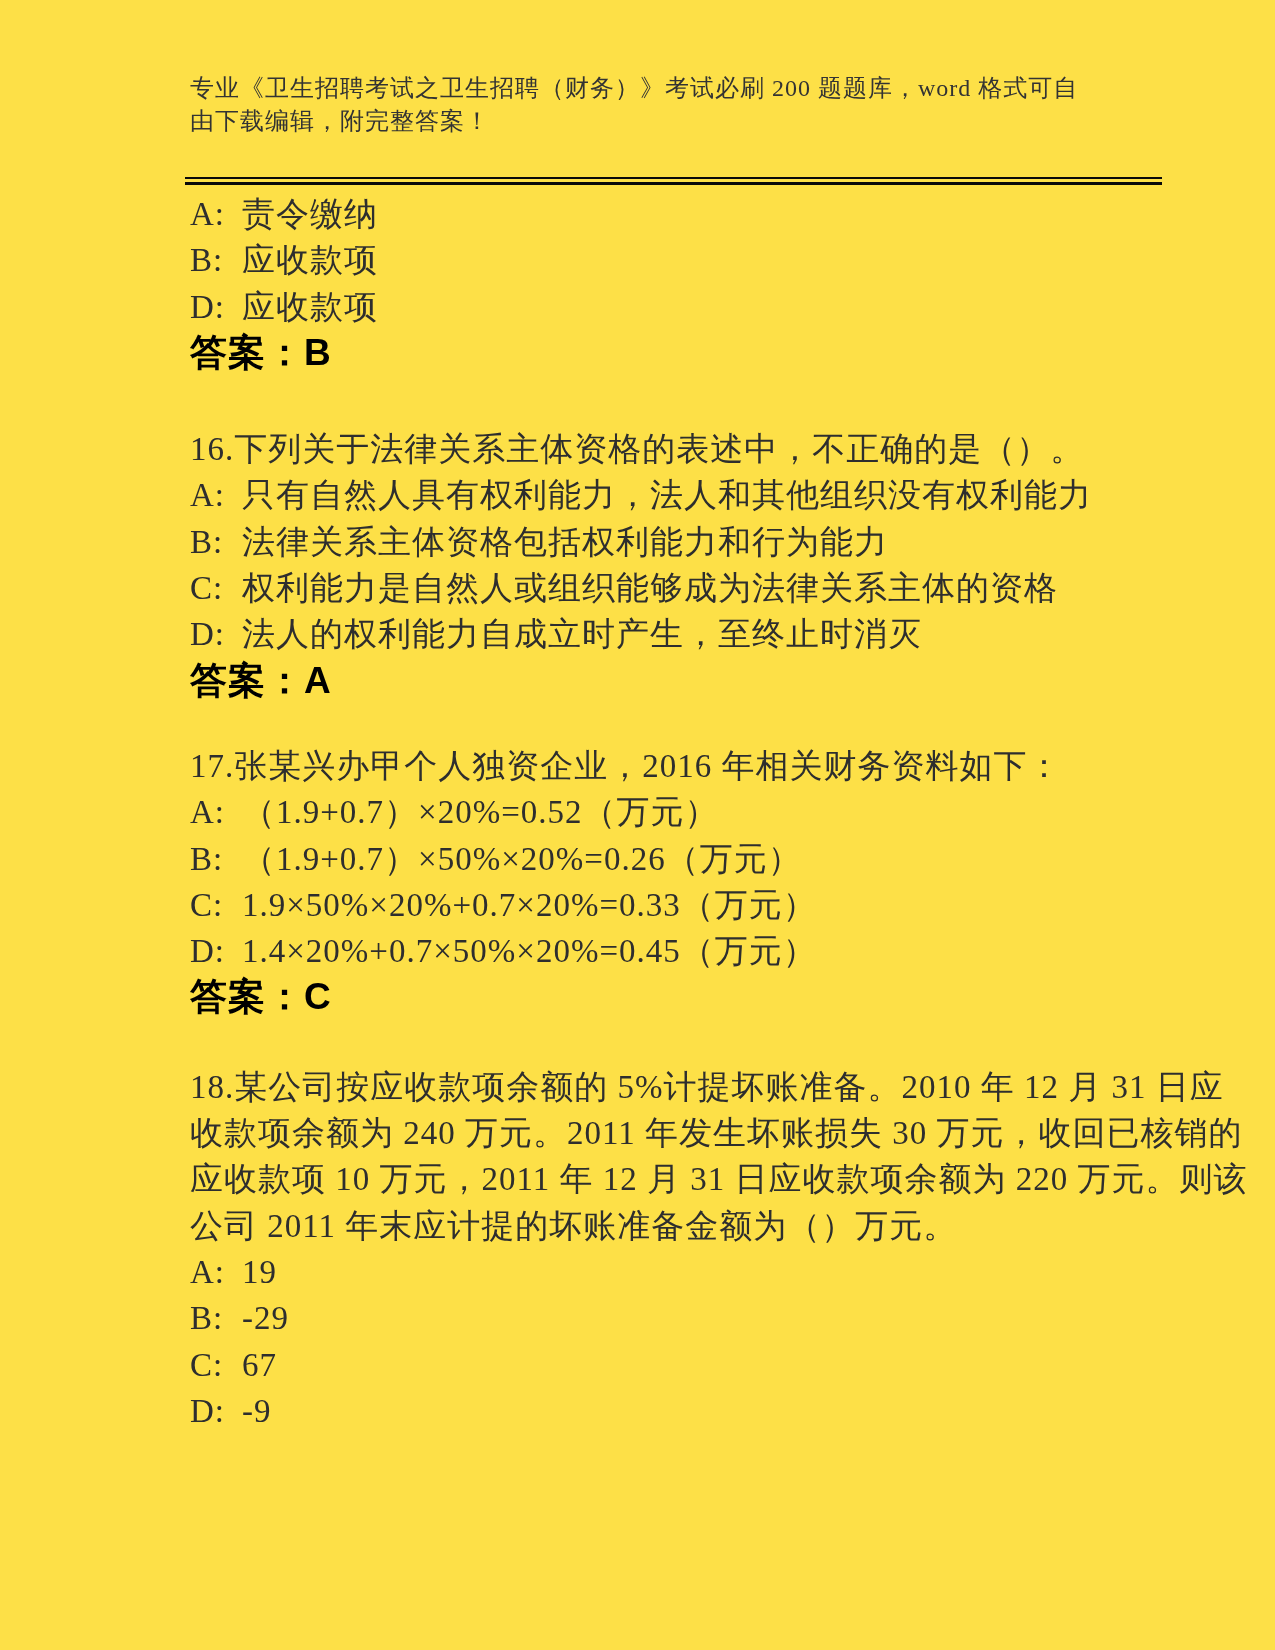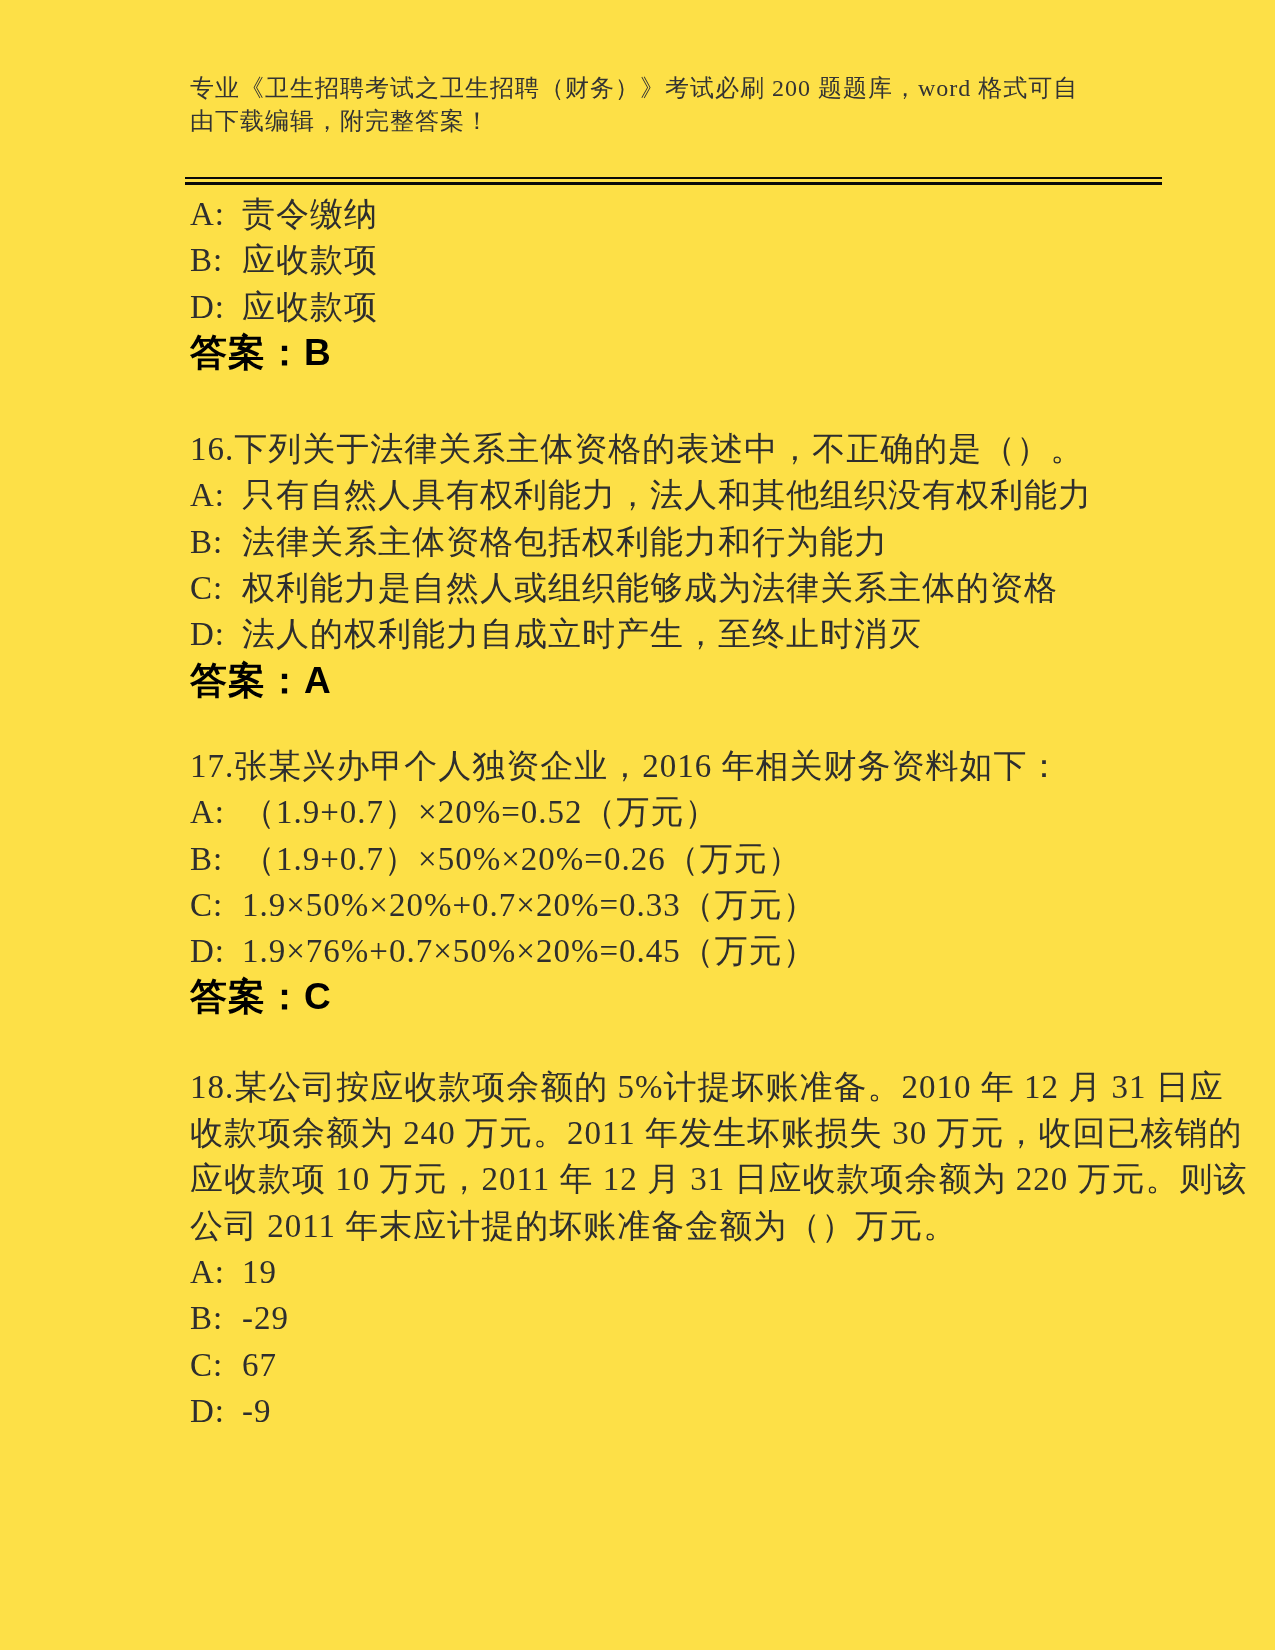--- a/index.html
+++ b/index.html
@@ -107,21 +107,21 @@
       <div class="line option">
         <span class="label">A:</span><span>（1.9+0.7）×20%=0.52（万元）</span>
       </div>
       <div class="line option">
         <span class="label">B:</span><span>（1.9+0.7）×50%×20%=0.26（万元）</span>
       </div>
       <div class="line option">
         <span class="label">C:</span><span>1.9×50%×20%+0.7×20%=0.33（万元）</span>
       </div>
       <div class="line option">
-        <span class="label">D:</span><span>1.9×76%+0.7×50%×20%=0.45（万元）</span>
+        <span class="label">D:</span><span>1.4×20%+0.7×50%×20%=0.45（万元）</span>
       </div>
       <div class="line answer">
         <span>答案：</span><span>C</span>
       </div>
     </div>
 
     <div class="qblock-18">
       <div class="line qtext">18.某公司按应收款项余额的 5%计提坏账准备。2010 年 12 月 31 日应</div>
       <div class="line qtext">收款项余额为 240 万元。2011 年发生坏账损失 30 万元，收回已核销的</div>
       <div class="line qtext">应收款项 10 万元，2011 年 12 月 31 日应收款项余额为 220 万元。则该</div>

